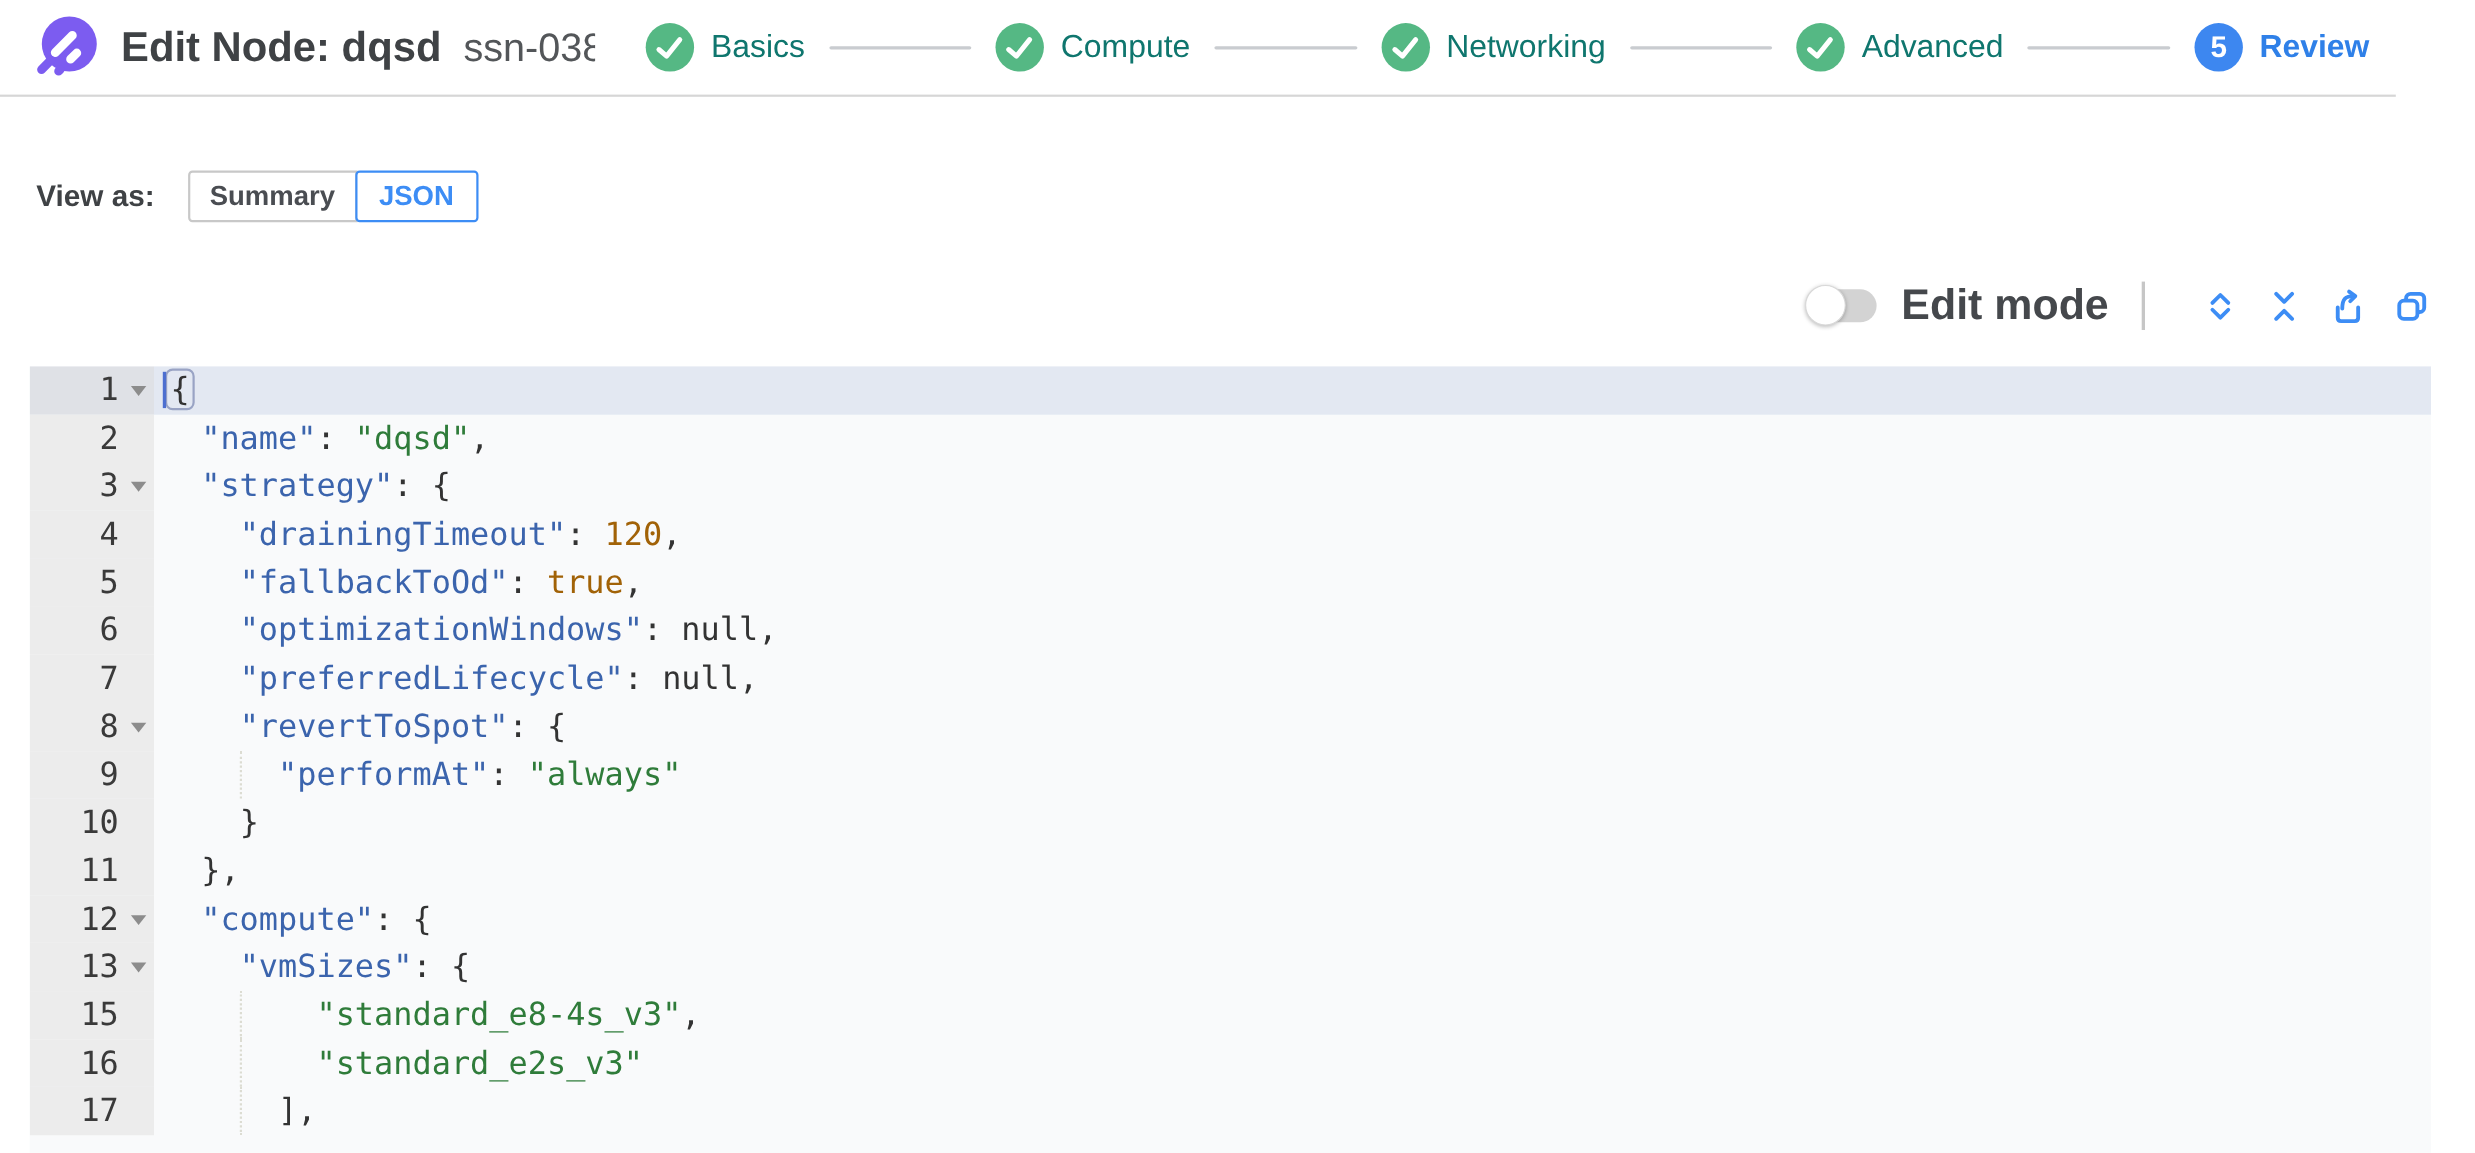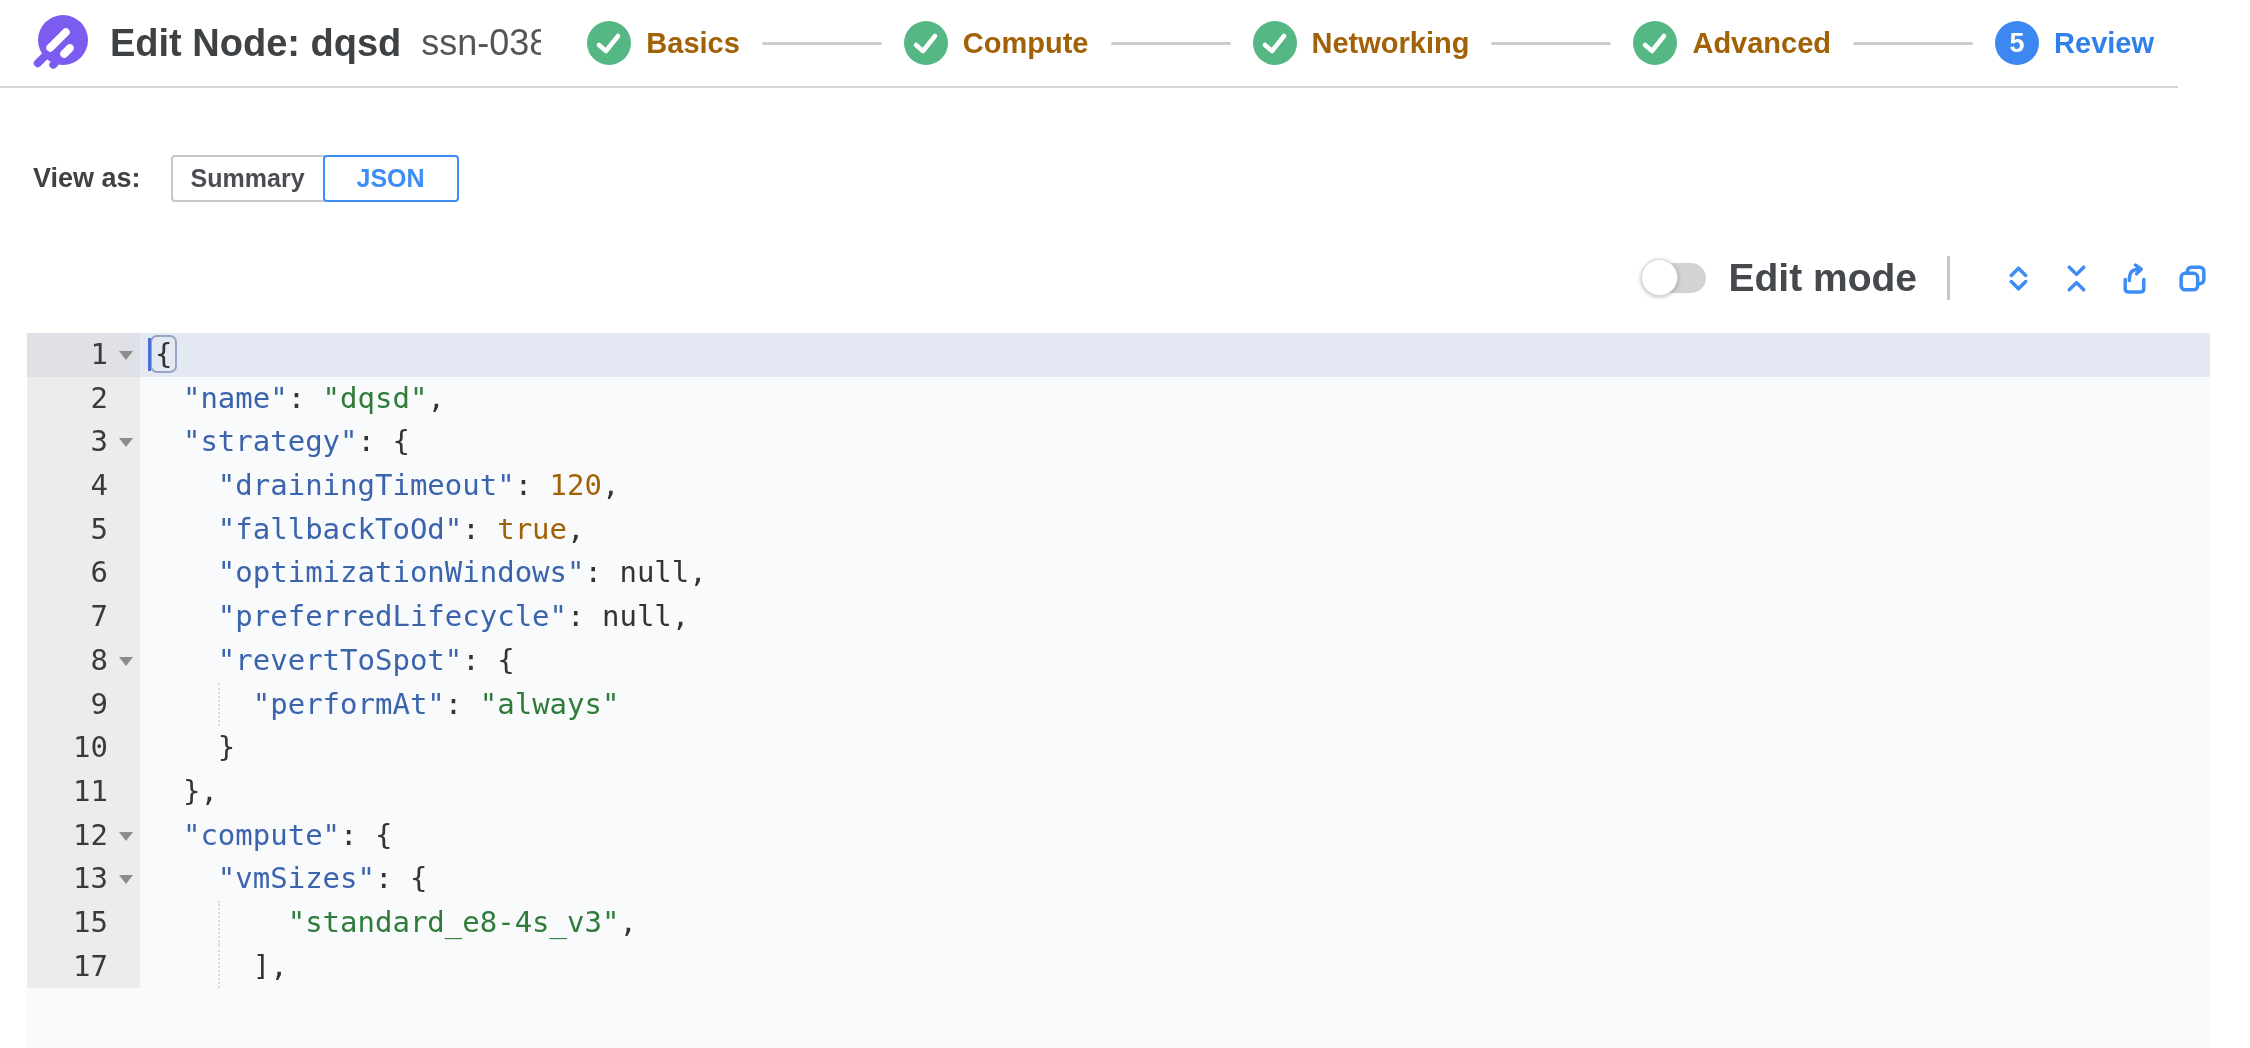--- a/index.html
+++ b/index.html
@@ -20,32 +20,32 @@
   .logo .p1 { width:8px; height:20px; left:8px; top:36px; }
   .logo .p2 { width:8px; height:10px; left:20px; top:46px; }
   .title { margin-left:22px; font-size:38px; font-weight:bold; color:#3f4245; white-space:nowrap; }
   .subtitle { margin-left:20px; font-size:36px; color:#535659; white-space:nowrap;
               max-width:120px; overflow:hidden; flex:none; }
   .stepper { flex:1; display:flex; align-items:center; margin-left:46px; padding-right:6px; }
   .step { display:flex; align-items:center; flex:none; }
   .step-circle { width:44px; height:44px; border-radius:50%; background:#55b884;
                  display:flex; align-items:center; justify-content:center; flex:none; }
   .step-circle.active { background:#3d87f0; color:#fff; font-size:27px; font-weight:bold; }
-  .step-label { margin-left:15px; font-size:29px; color:#a16207; white-space:nowrap;font-weight:bold; }
+  .step-label { margin-left:15px; font-size:29px; color:#0f766e; white-space:nowrap; }
   .step-label.active { color:#2f80e8; font-weight:bold; }
   .connector { flex:1; height:3px; background:#c9ccd0; margin:0 22px; border-radius:2px; }
 
   
   .viewas { position:absolute; top:155px; left:33px; display:flex; align-items:center; }
   .viewas-label { font-size:27px; font-weight:bold; color:#3f4245; margin-right:30px; }
   .seg-btn { height:47px; display:inline-flex; align-items:center; justify-content:center;
              font-size:25px; font-weight:bold; background:#fff; cursor:pointer; }
   .seg-btn.summary { width:154px; border:2px solid #c8c8c8; border-radius:4px 0 0 4px;
                      color:#4a4d52; }
-  .seg-btn.json { width:136px; border:2px solid #3d8df5; border-radius:4px; margin-left:-2px;
+  .seg-btn.json { width:112px; border:2px solid #3d8df5; border-radius:4px; margin-left:-2px;
                   color:#3d8df5; position:relative; z-index:2; }
 
   
   .toolbar { position:absolute; top:253px; right:40px; height:50px;
              display:flex; align-items:center; }
   .toggle { position:relative; width:63px; height:30px; border-radius:16px; background:#d3d3d3;
             flex:none; cursor:pointer; }
   .knob { position:absolute; left:-2px; top:-4px; width:37px; height:37px; border-radius:50%;
           background:#fff; border:1px solid #d8d8d8; box-shadow:0 1px 4px rgba(0,0,0,.28); }
   .toggle-label { margin-left:22px; font-size:39px; font-weight:700; color:#45484c; white-space:nowrap; }
@@ -225,17 +225,21 @@
       </div>
       <div class="row">
         <div class="gutter">13<span class="fold"></span></div>
         <div class="code"><span>    </span><span class="tk-key">"vmSizes"</span><span class="tk-punct">: {</span></div>
       </div>
       <div class="row">
         <div class="gutter">15</div>
         <div class="code"><span class="guide" style="left: calc(4ch + 8px);"></span><span>        </span><span class="tk-str">"standard_e8-4s_v3"</span><span class="tk-punct">,</span></div>
       </div>
       <div class="row">
+        <div class="gutter">16</div>
+        <div class="code"><span class="guide" style="left: calc(4ch + 8px);"></span><span>        </span><span class="tk-str">"standard_e2s_v3"</span></div>
+      </div>
+      <div class="row">
         <div class="gutter">17</div>
         <div class="code"><span class="guide" style="left: calc(4ch + 8px);"></span><span>      </span><span class="tk-punct">],</span></div>
       </div>
     </div>
 </div>
 
 </body></html>

